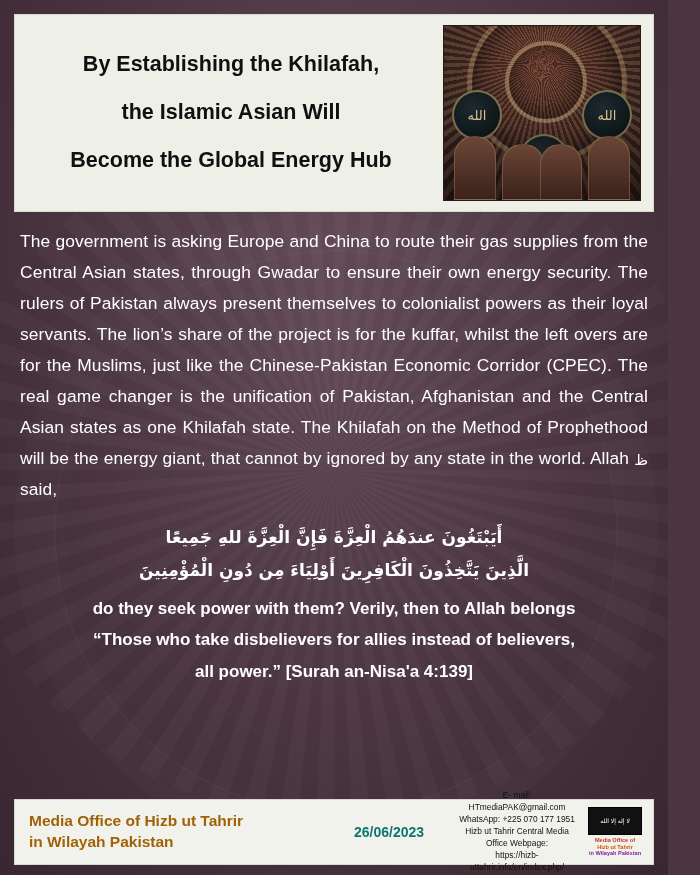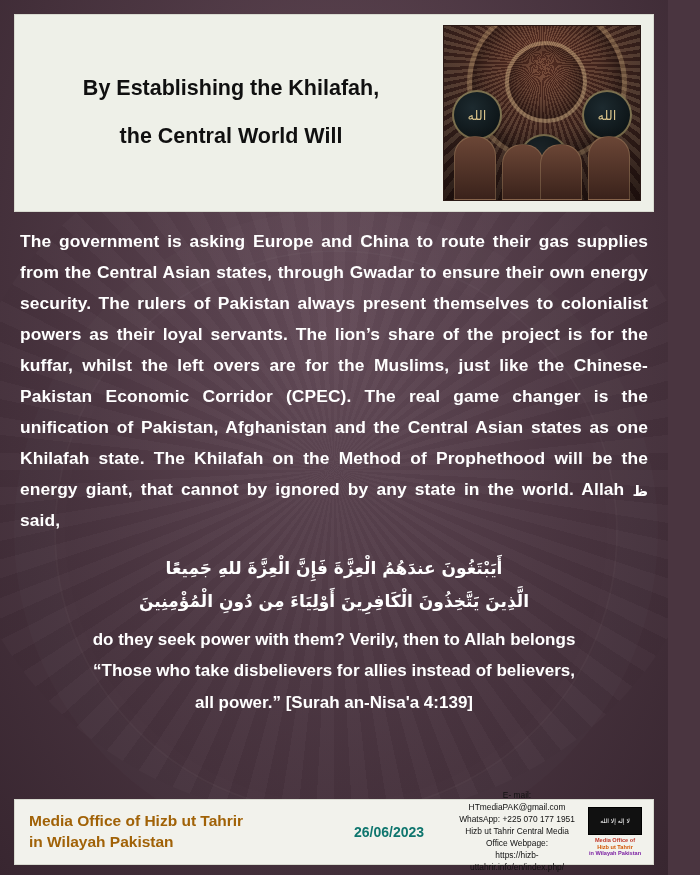--- a/index.html
+++ b/index.html
@@ -164,21 +164,21 @@
   .arch.a4 { right: 10px; }
 
   
   .body-text {
     color: #ffffff;
     font-size: 17.4px;
     line-height: 1.78;
     text-align: justify;
     text-justify: inter-word;
     margin: 14px 6px 16px 6px;
-    font-weight: 700;
+    font-weight: 400;
     letter-spacing: 0.1px;
   }
   .body-text .allah-glyph {
     display: inline-block;
     font-family: "DejaVu Sans", sans-serif;
     font-size: 15px;
     transform: translateY(1px);
   }
   .arabic {
     color: #ffffff;
@@ -273,21 +273,22 @@
 </style>
 </head>
 <body>
 
 <div class="poster">
   <div class="inner">
 
     <div class="header-box">
       <div class="header-title">
         <div class="line">By Establishing the Khilafah,</div>
-        <div class="line">the Central World Will</div>
+        <div class="line">the Islamic Asian Will</div>
+        <div class="line">Become the Global Energy Hub</div>
       </div>
       <div class="header-image">
         <div class="dome-rays"></div>
         <div class="dome-ring"></div>
         <div class="dome-ring small"></div>
         <div class="medallion m1">الله</div>
         <div class="medallion m2">الله</div>
         <div class="medallion m3">الله</div>
         <div class="arches">
           <div class="arch a1"></div>

